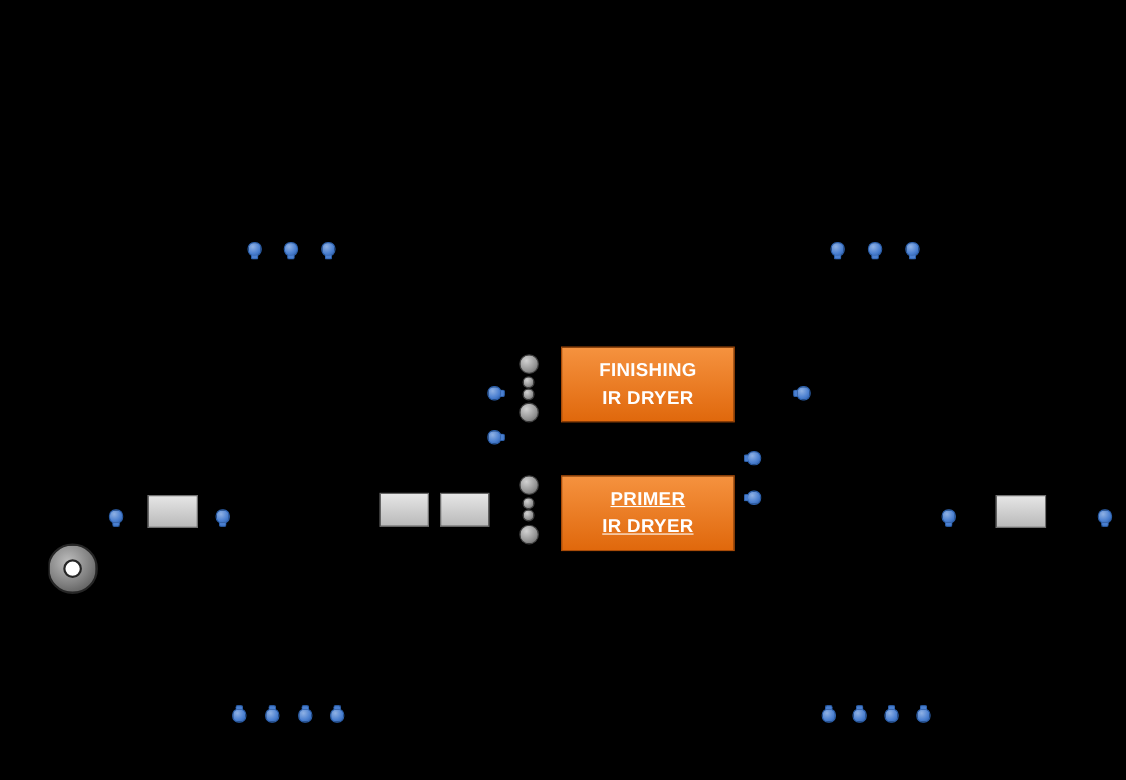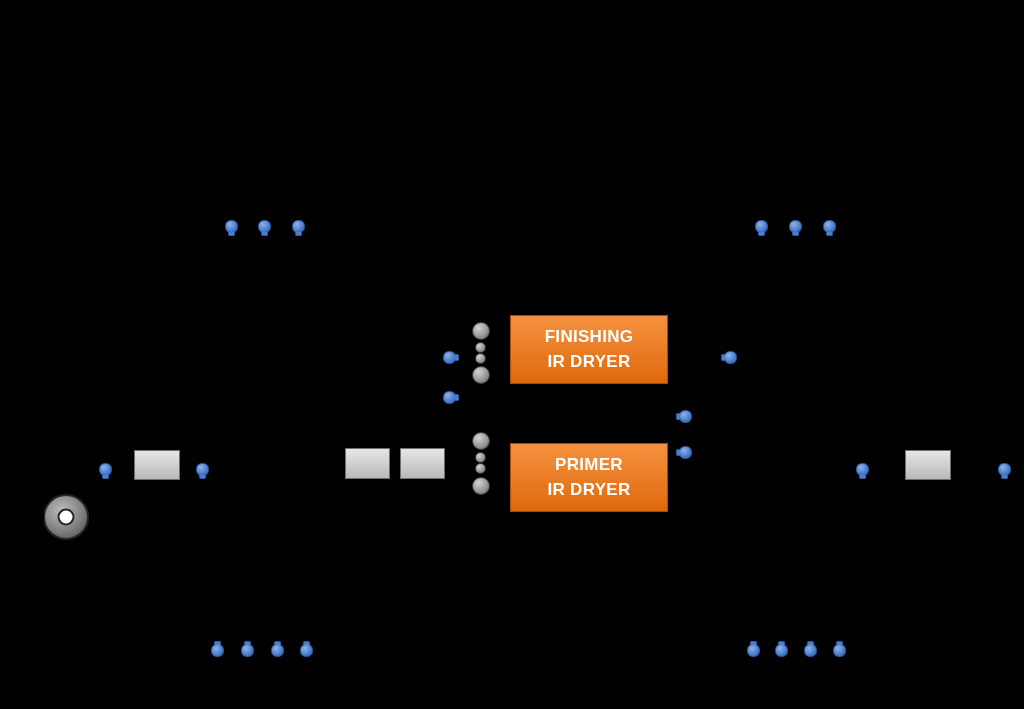--- a/index.html
+++ b/index.html
@@ -104,21 +104,21 @@
   <div class="nozzle n-right" style="left:399px; top:391px;"></div>
   <div class="nozzle n-left" style="left:680px; top:351px;"></div>
 
   <div>
     <div class="roller roller-lg" style="left:428px; top:432px;"></div>
     <div class="roller roller-sm" style="left:431px; top:452px;"></div>
     <div class="roller roller-sm" style="left:431px; top:463px;"></div>
     <div class="roller roller-lg" style="left:428px; top:477px;"></div>
   </div>
 
-  <div class="dryer" style="left:466px; top:443px;">
+  <div class="dryer" style="left:466px; top:432px;text-decoration:underline;">
     <span>PRIMER</span>
     <span>IR DRYER</span>
   </div>
 
   <div class="nozzle n-left" style="left:635px; top:410px;"></div>
   <div class="nozzle n-left" style="left:635px; top:446px;"></div>
 
   <div class="roll roll-lg" style="left:-1px; top:494px;"></div>
   <div class="nozzle n-down" style="left:55px; top:463px;"></div>
   <div class="station" style="left:90px; top:450px; width:46px; height:30px;"></div>

